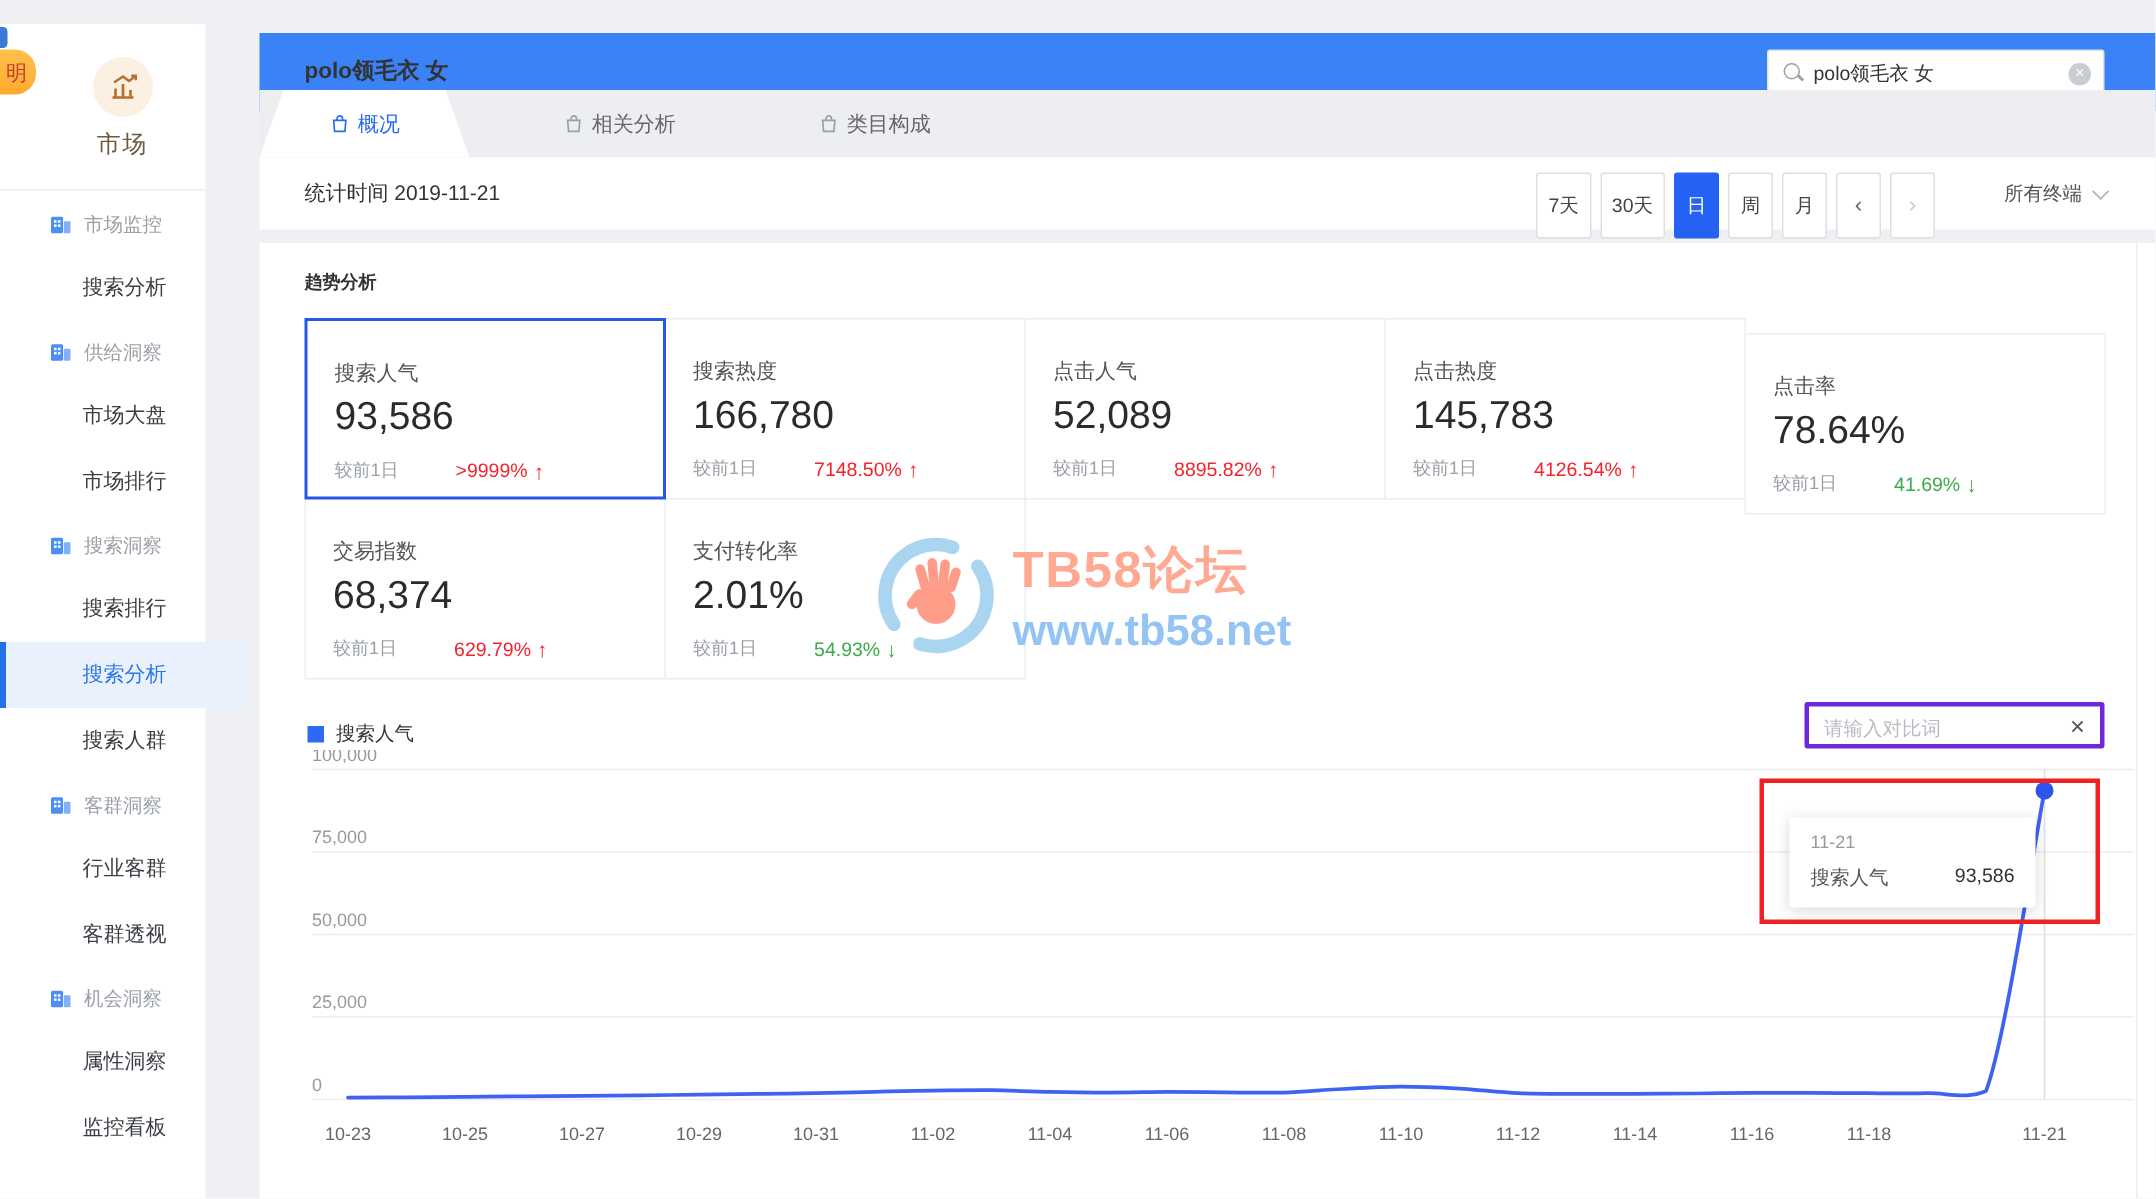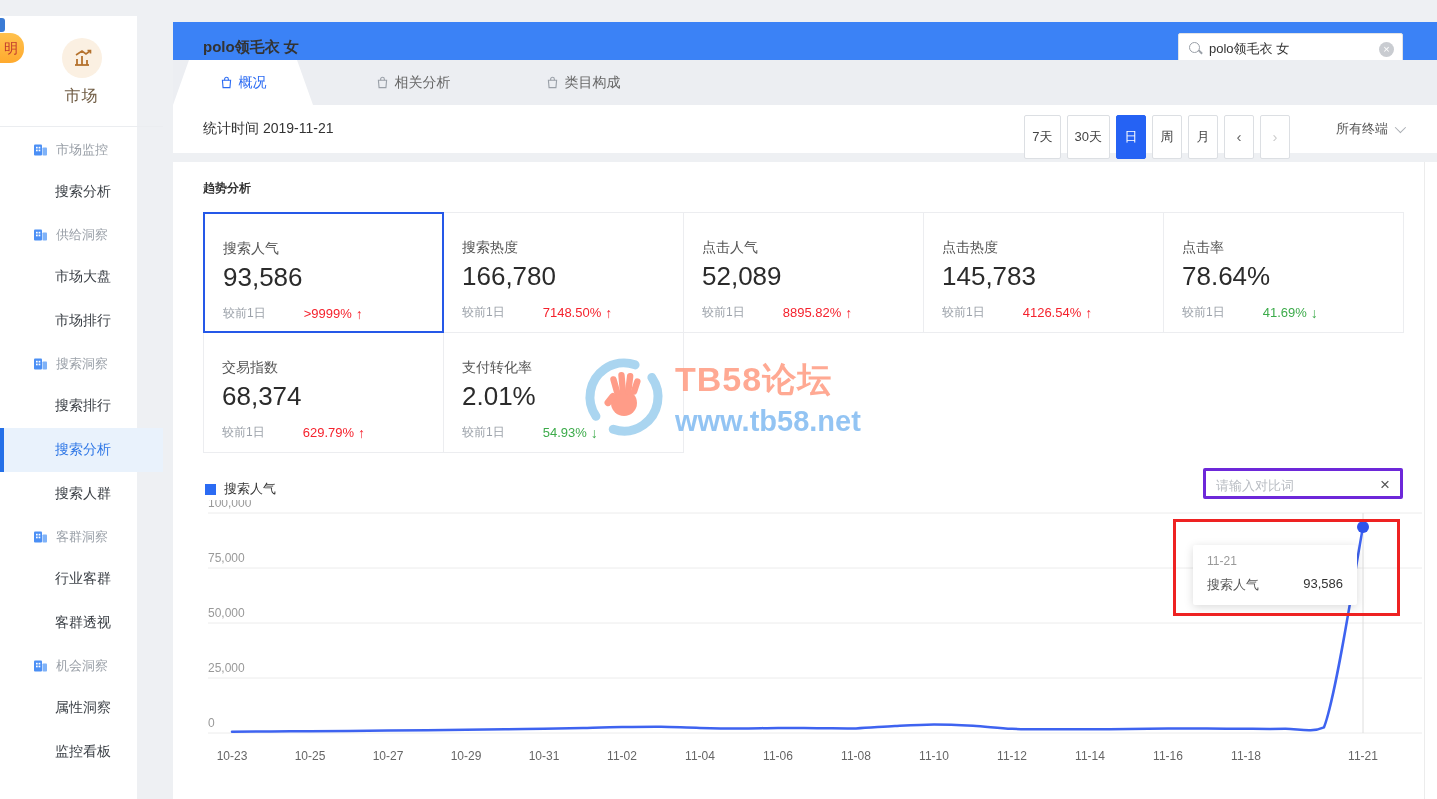--- a/index.html
+++ b/index.html
@@ -292,21 +292,21 @@
       </div>
       <div class="mcard" style="left: 720px; top: 0px;">
         <div class="mlabel">点击热度</div>
         <div class="mvalue">145,783</div>
         <div class="mchange">
           <span class="vs">较前1日</span>
           <span class="pct up">4126.54%</span>
           <span class="arr up">↑</span>
         </div>
       </div>
-      <div class="mcard" style="left: 960px; top: 0px;">
+      <div class="mcard" style="left: 960px; top: 10px;">
         <div class="mlabel">点击率</div>
         <div class="mvalue">78.64%</div>
         <div class="mchange">
           <span class="vs">较前1日</span>
           <span class="pct down">41.69%</span>
           <span class="arr down">↓</span>
         </div>
       </div>
       <div class="mcard" style="left: 0px; top: 120px;">
         <div class="mlabel">交易指数</div>

